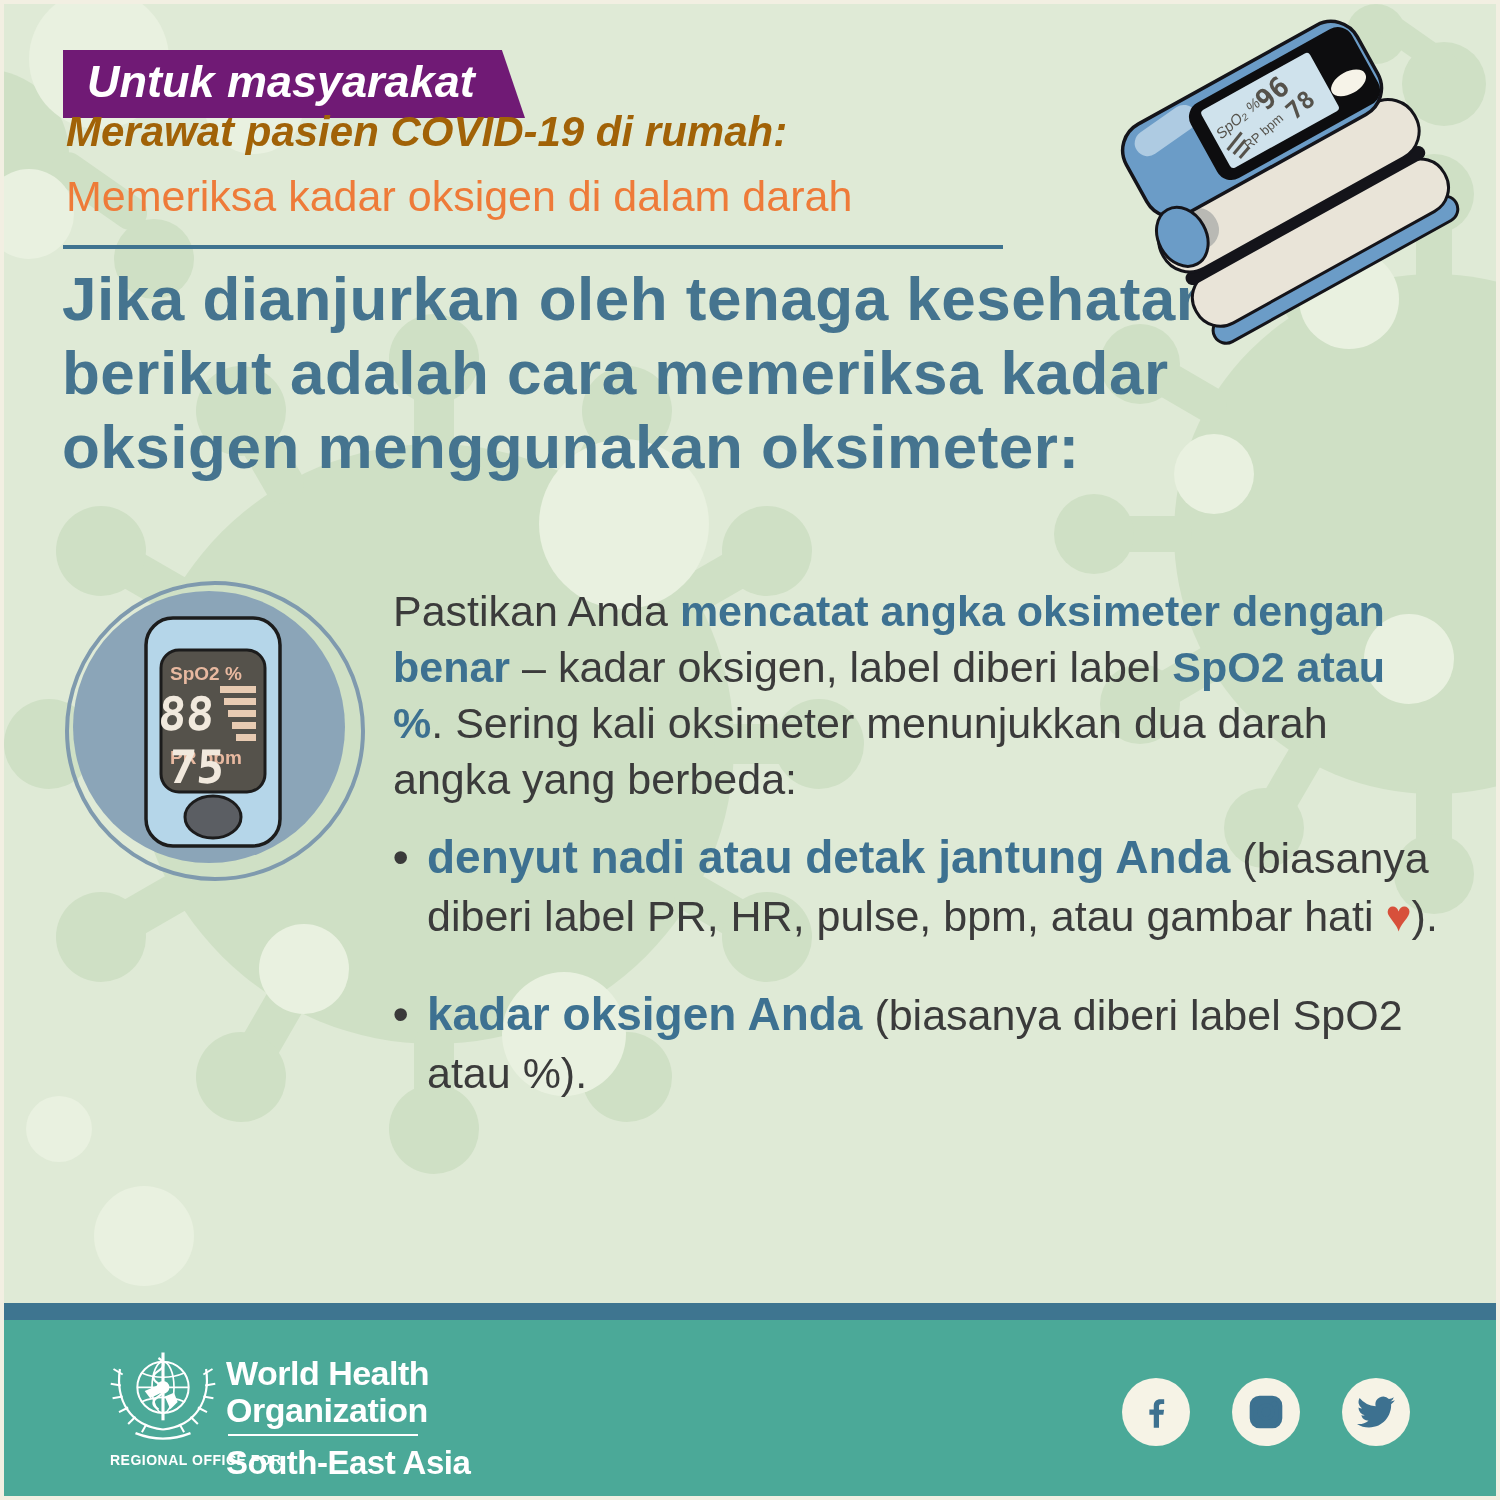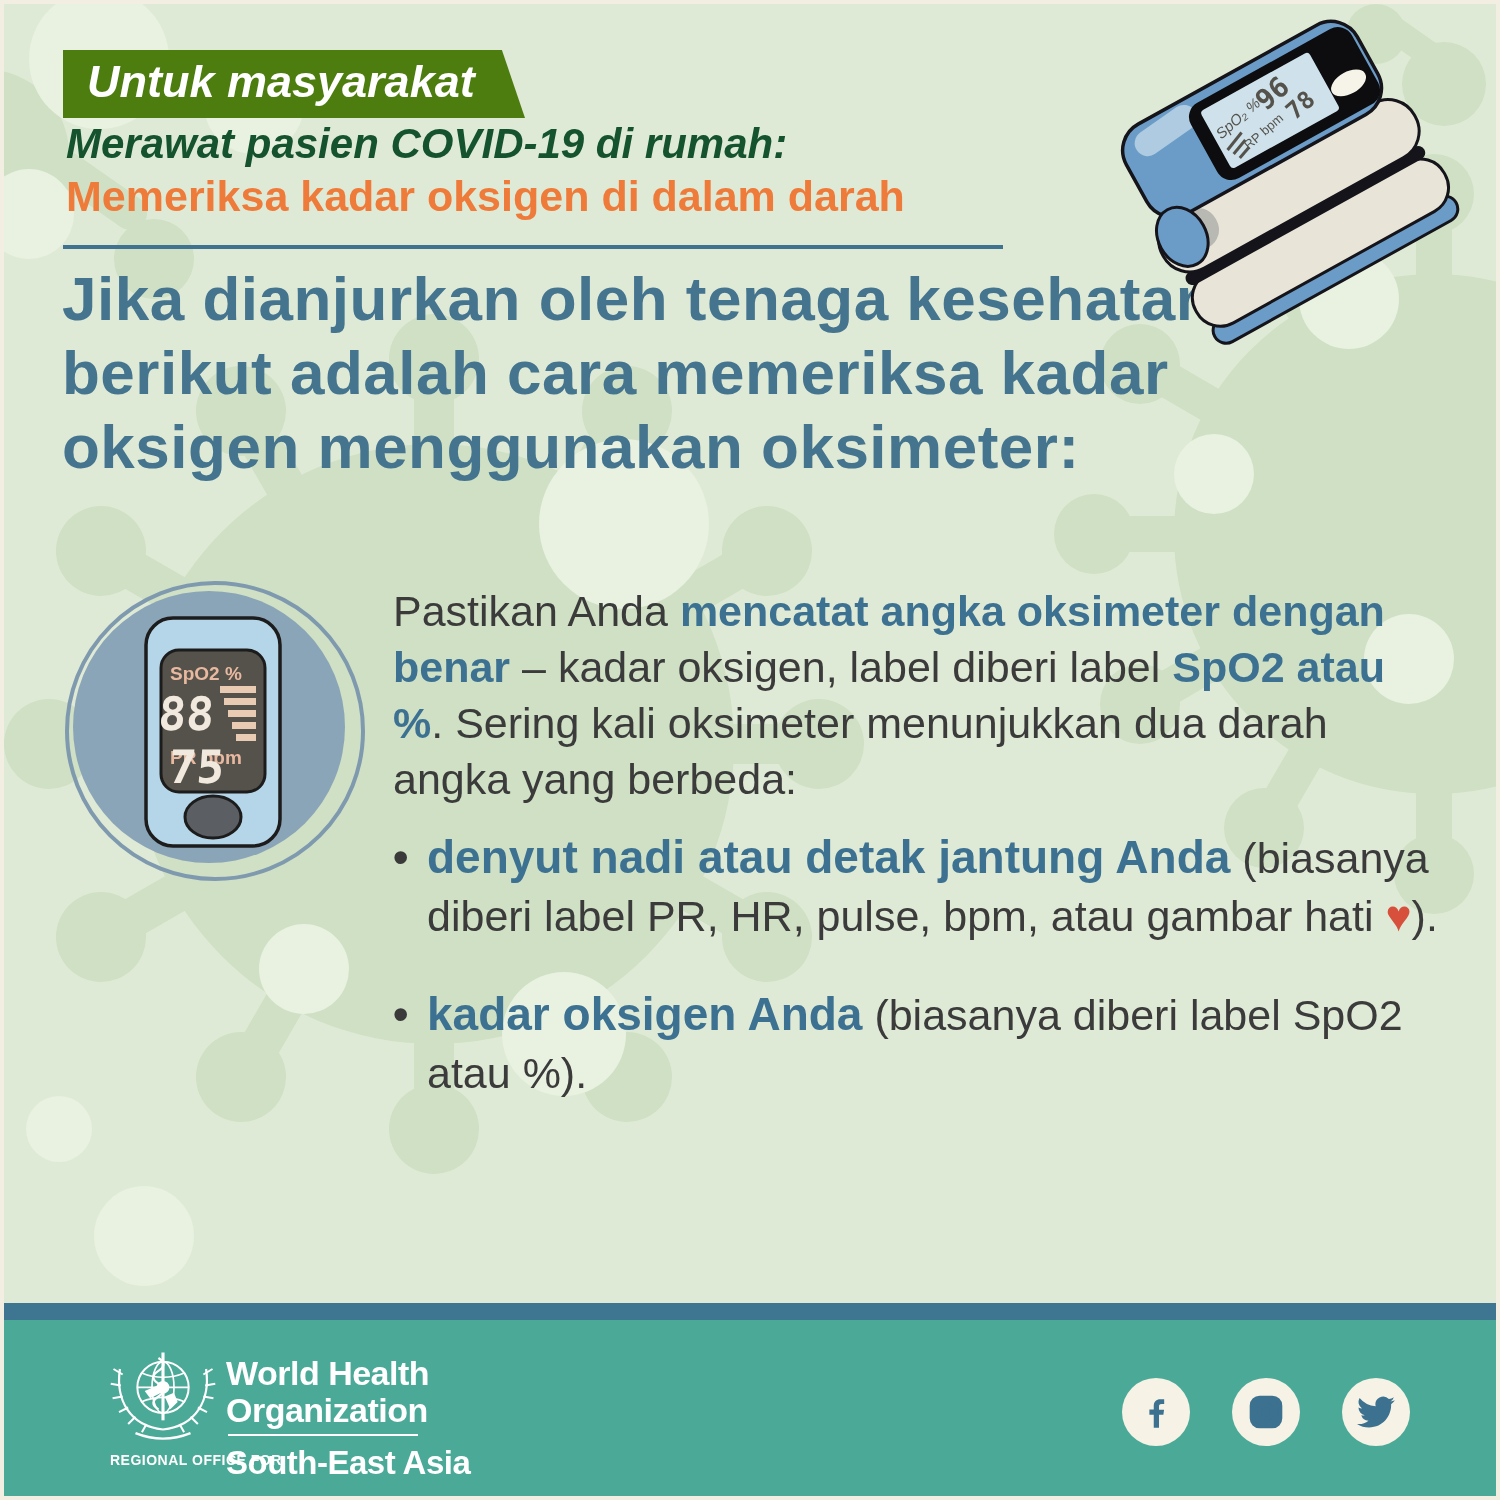--- a/index.html
+++ b/index.html
@@ -8,32 +8,32 @@
     position:relative;width:1500px;height:1500px;background:#f2efe2;overflow:hidden;
   }
   .content-bg{
     position:absolute;left:4px;top:4px;width:1492px;height:1299px;
     background:#dfead6;overflow:hidden;
   }
   .watermark{position:absolute;left:0;top:0;}
   
   .badge{
     position:absolute;left:63px;top:50px;width:400px;height:64px;
-    background:#4d7c0f;color:#ffffff;
+    background:#701a75;color:#ffffff;
     font-size:45px;font-weight:bold;font-style:italic;
     display:flex;align-items:center;padding:0 38px 4px 24px;
     clip-path:polygon(0 0,95% 0,100% 100%,0 100%);
   }
   .subtitle1{
-    position:absolute;left:66px;top:120px;
-    font-size:42px;font-weight:bold;font-style:italic;color:#14532d;
+    position:absolute;left:66px;top:108px;
+    font-size:42px;font-weight:bold;font-style:italic;color:#a16207;
   }
   .subtitle2{
     position:absolute;left:66px;top:172px;
-    font-size:43px;font-weight:bold;color:#ee7b39;
+    font-size:43px;font-weight:normal;color:#ee7b39;
   }
   .divider{
     position:absolute;left:63px;top:245px;width:940px;height:4px;background:#3f7390;
   }
   .heading{
     position:absolute;left:62px;top:262px;width:1330px;
     font-size:62px;font-weight:bold;color:#45748f;line-height:74px;letter-spacing:.5px;
   }
   
   .paragraph{

